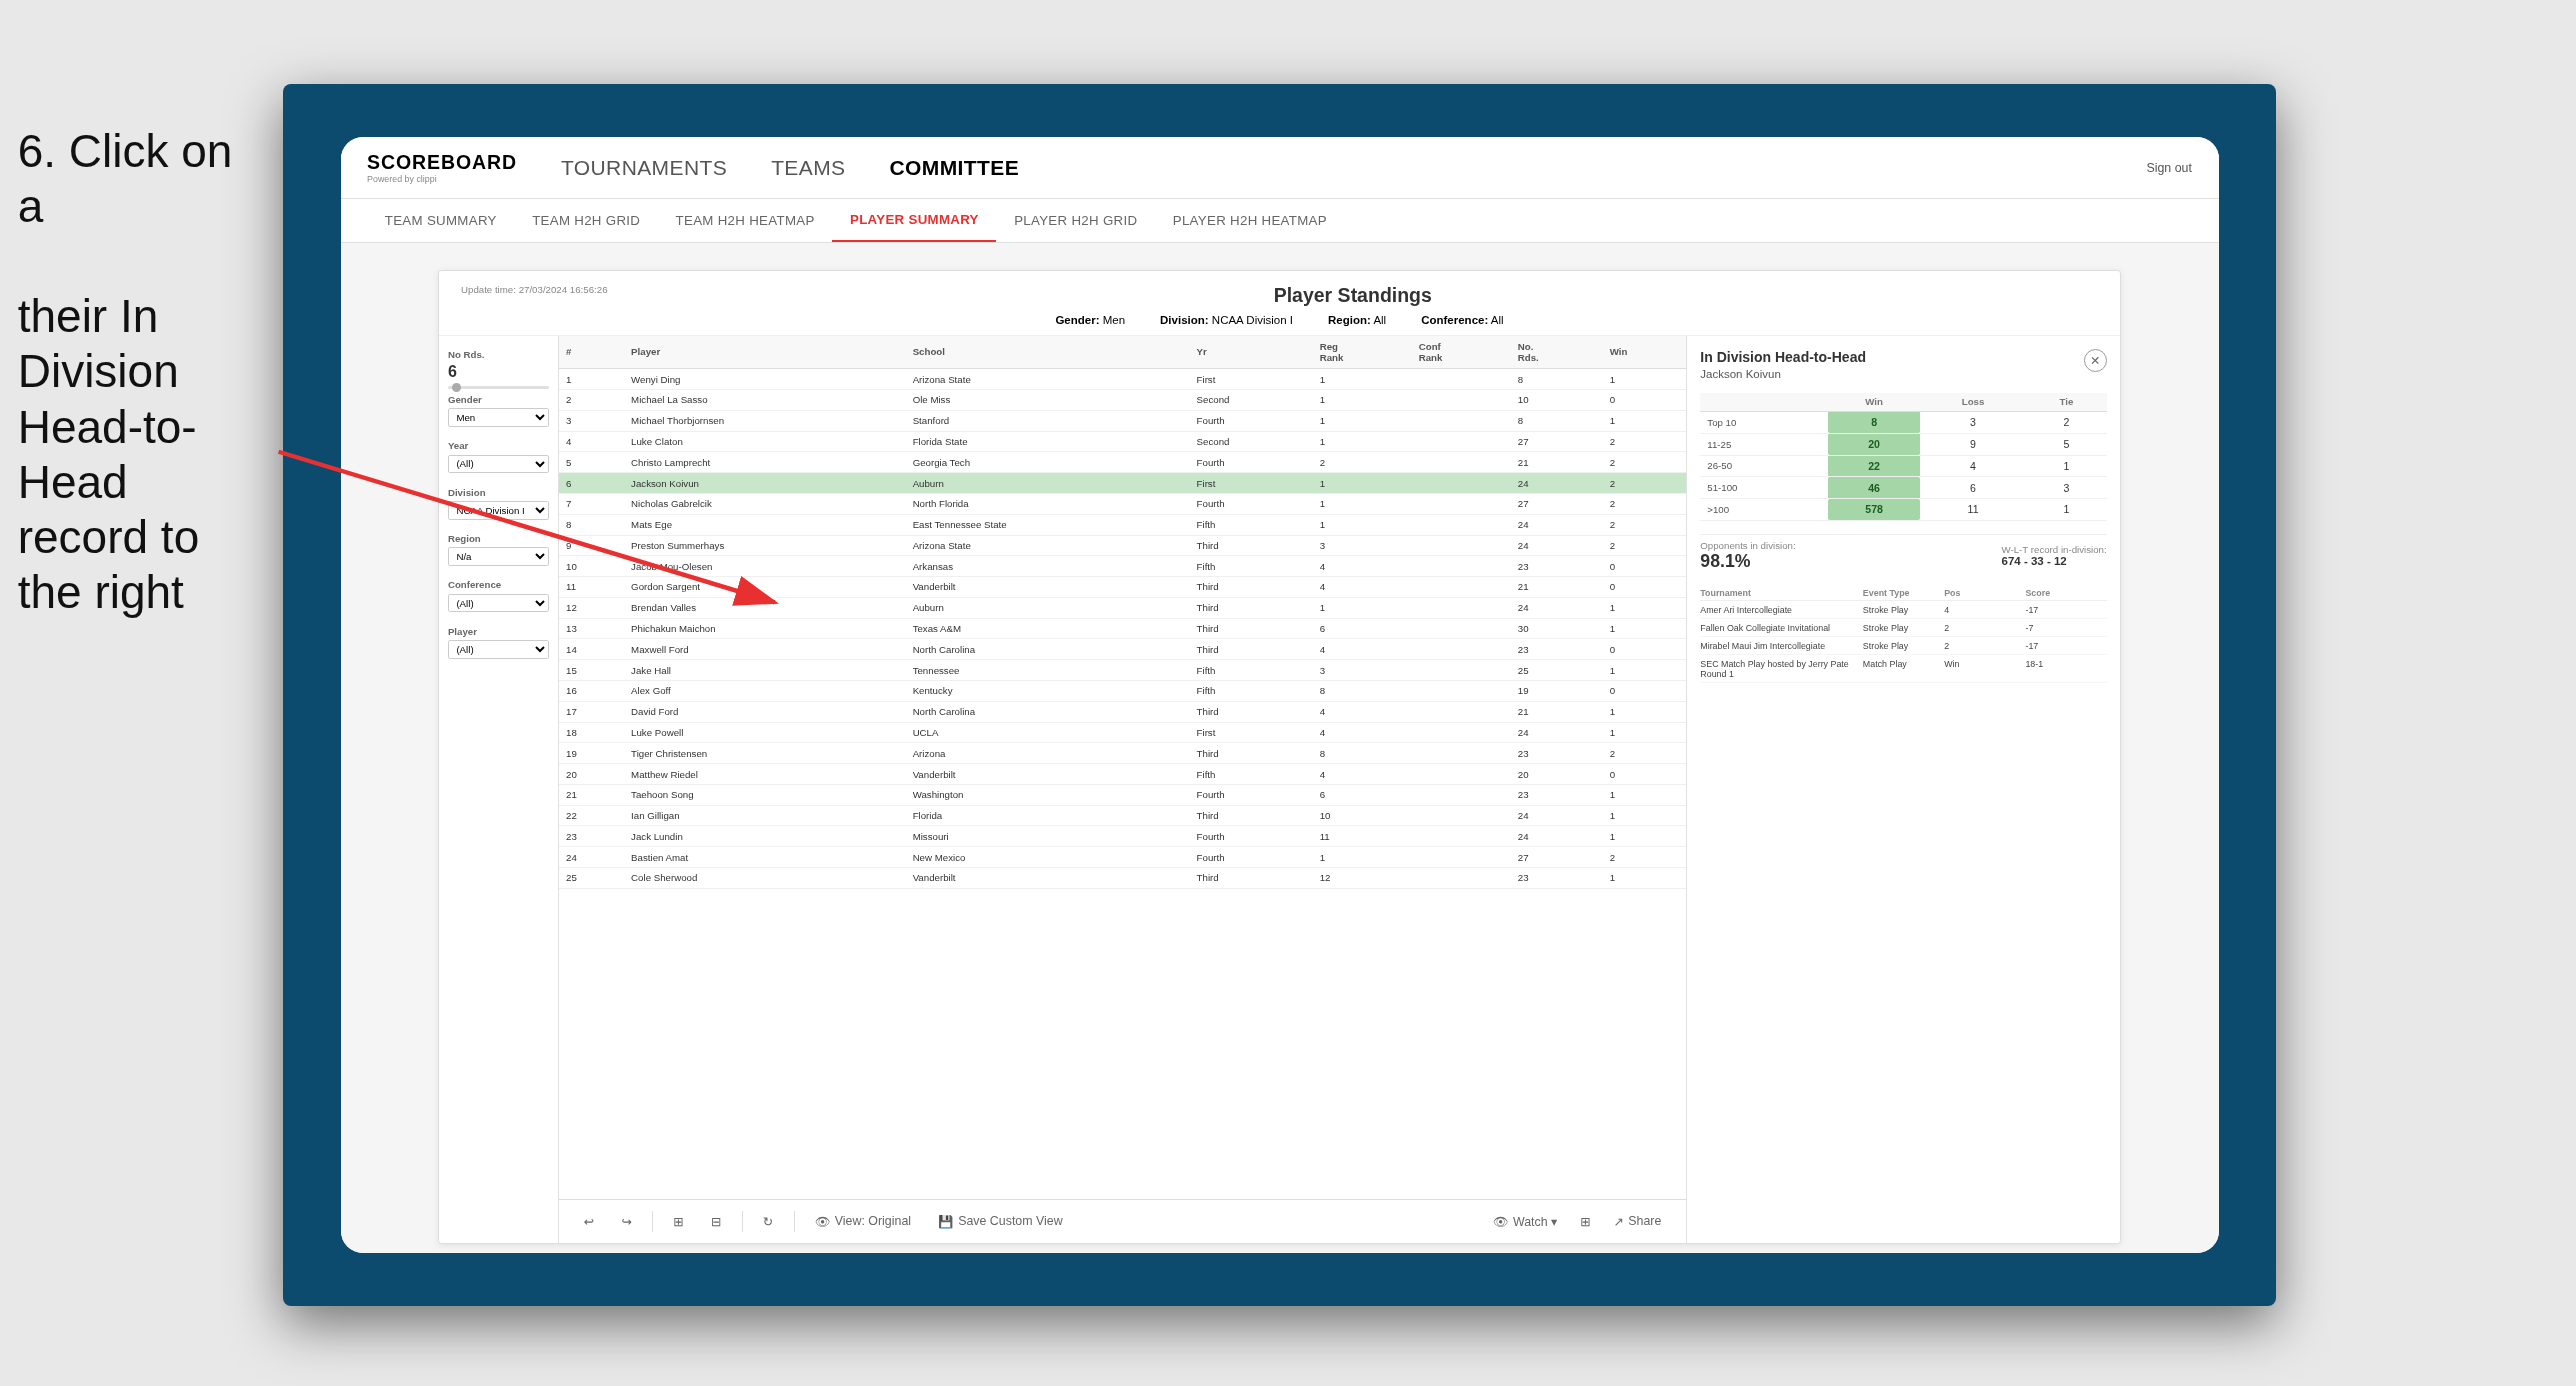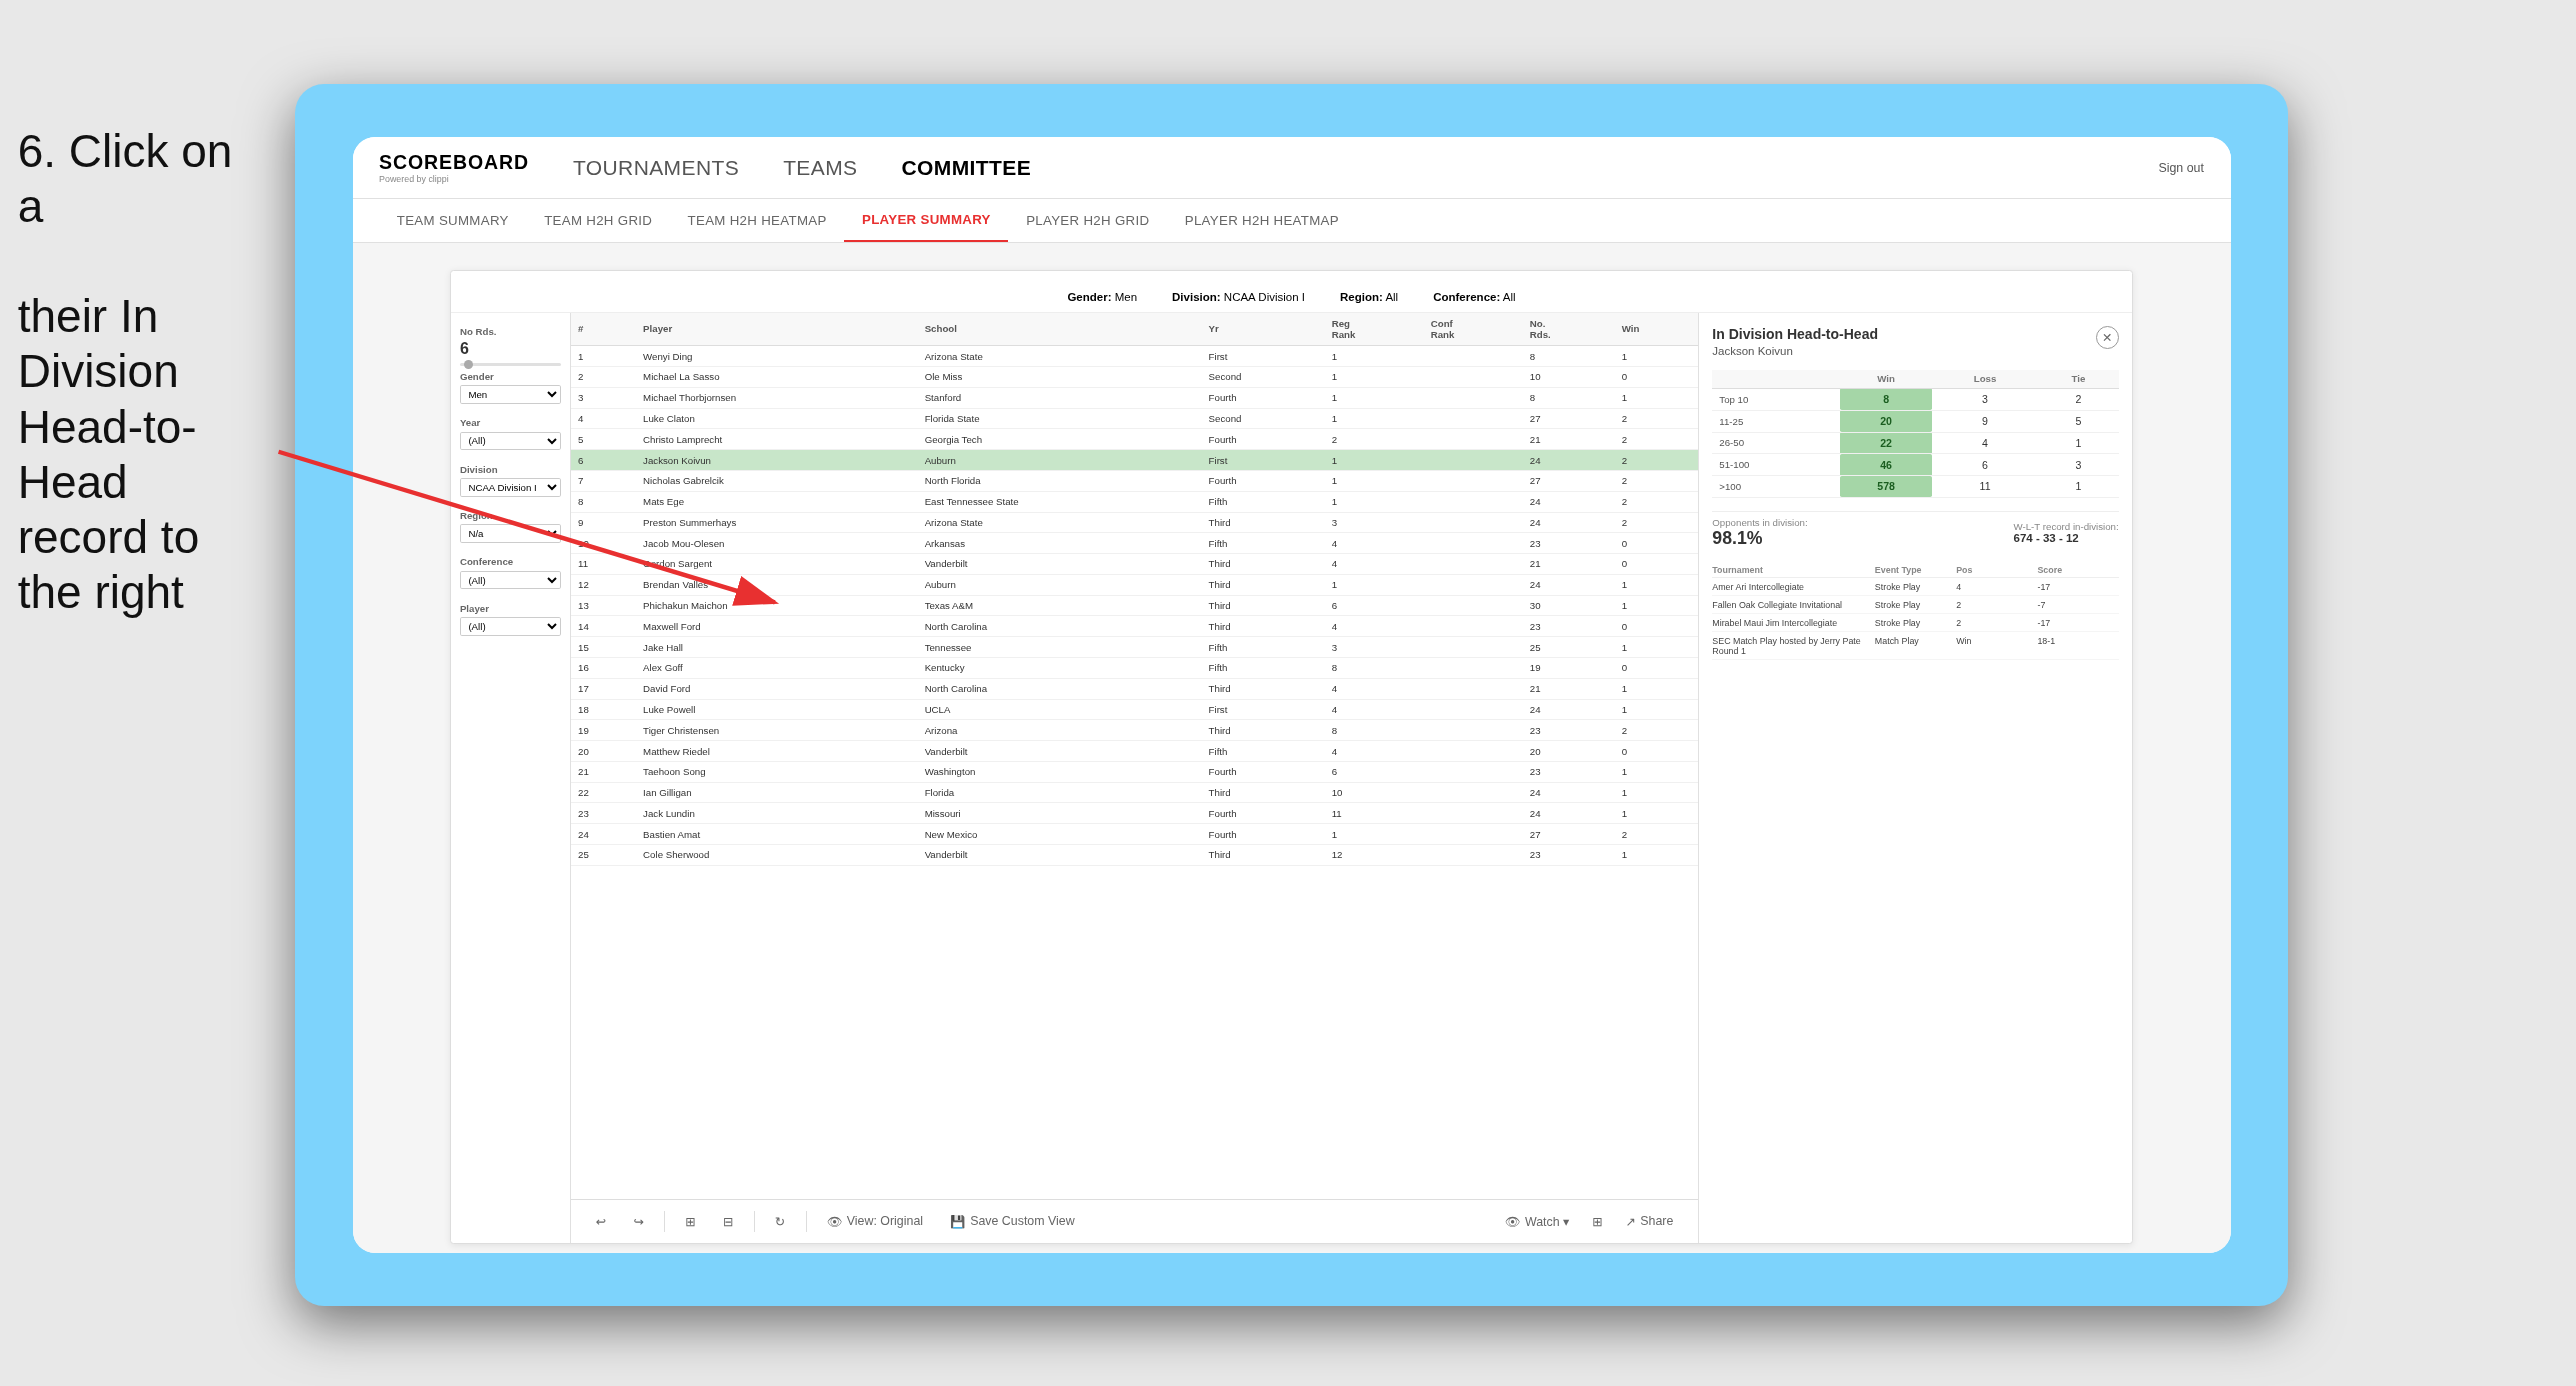--- a/index.html
+++ b/index.html
@@ -21,26 +21,26 @@
       font-size: 46px;
       font-weight: 400;
       line-height: 1.2;
       color: #111;
       padding: 17.7px;
     }
 
     
     .tablet {
       position: absolute;
-      left: 295px;
+      left: 283px;
       top: 84px;
       width: 1993px;
       height: 1222px;
-      background: #7dd3fc;
-      border-radius: 29px;
+      background: #0c4a6e;
+      border-radius: 8px;
       box-shadow: 0 17.7px 53px rgba(0,0,0,0.5);
       display: flex;
       align-items: center;
       justify-content: center;
     }
 
     .tablet-screen {
       width: 1878px;
       height: 1116px;
       background: #ffffff;
@@ -497,20 +497,30 @@
       <span class="sub-nav-item">TEAM H2H HEATMAP</span>
       <span class="sub-nav-item active">PLAYER SUMMARY</span>
       <span class="sub-nav-item">PLAYER H2H GRID</span>
       <span class="sub-nav-item">PLAYER H2H HEATMAP</span>
     </div>
 
     <div class="main-content">
       <div class="dashboard-card">
 
         <div class="dashboard-header">
+          <div style="display:flex; justify-content:space-between; align-items:flex-start;">
+            <div>
+              <div style="font-size:9.7px; color:#888;">
+                <span>Update time:</span>
+                <span>27/03/2024 16:56:26</span>
+              </div>
+            </div>
+            <div class="dashboard-title">Player Standings</div>
+            <div></div>
+          </div>
           <div style="display:flex; gap:35px; padding:7px 0 4.4px; font-size:11.5px; justify-content:center;">
             <span>
               <b>Gender:</b>
               <span>Men</span>
             </span>
             <span>
               <b>Division:</b>
               <span>NCAA Division I</span>
             </span>
             <span>

